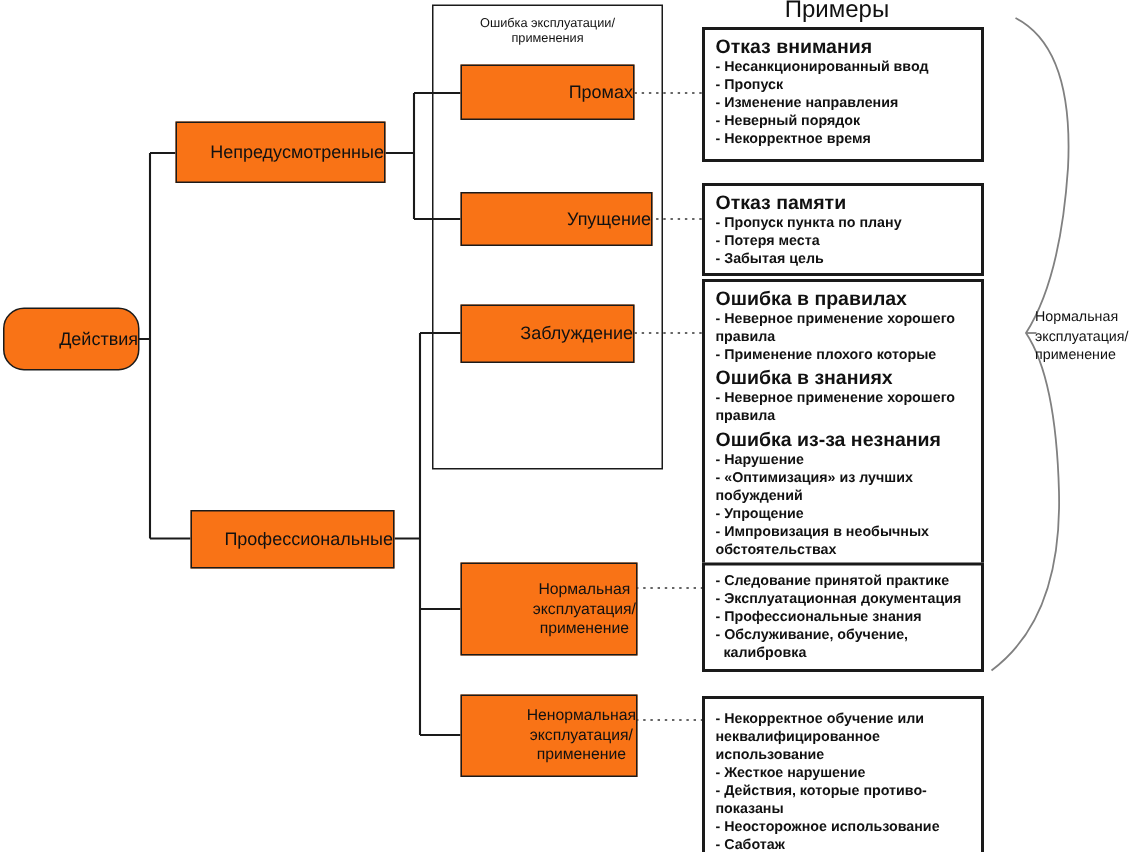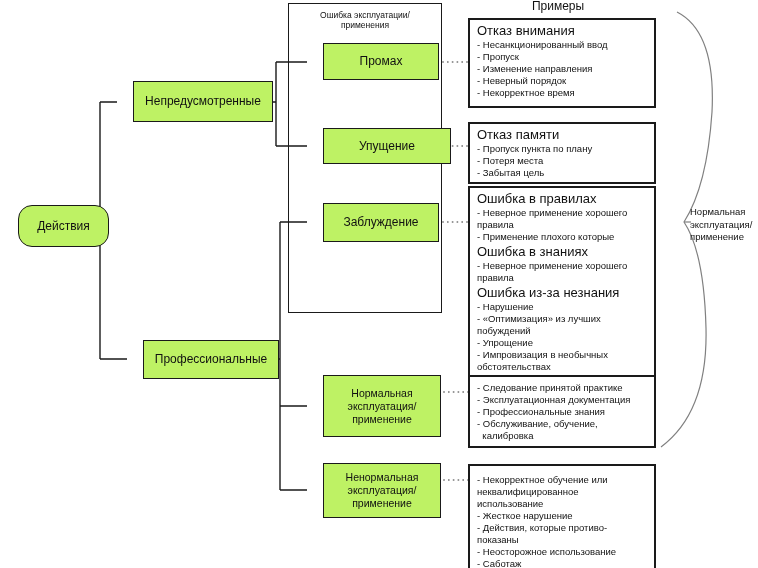--- a/index.html
+++ b/index.html
@@ -15,29 +15,28 @@
     overflow: hidden;
   }
   svg.wires {
     position: absolute;
     left: 0; top: 0;
     width: 758px; height: 568px;
   }
   .node {
     position: absolute;
     border: 1.6px solid #1a1a1a;
-    background: #bef264;
+    background: #f97316;
     display: flex;
     align-items: center;
-    justify-content: center;
+    justify-content: flex-end;
     text-align: center;
     font-size: 12px;
     line-height: 13px;
     box-sizing: border-box;
-    margin-left: 16px;
   }
   .node .multiline { display: block; }
   .group-box {
     position: absolute;
     border: 1.8px solid #1a1a1a;
     background: transparent;
     box-sizing: border-box;
   }
   .group-label {
     position: absolute;
@@ -46,32 +45,33 @@
     text-align: center;
     font-size: 8.5px;
     line-height: 10px;
     color: #111;
   }
   .examples-title {
     position: absolute;
     left: 498px; top: 0px;
     width: 120px;
     text-align: center;
-    font-size: 12px;
+    font-size: 16px;
     line-height: 13px;
     color: #111;
   }
   .ex-box {
     position: absolute;
     left: 468px;
     width: 188px;
     border: 2px solid #1a1a1a;
     background: #ffffff;
     box-sizing: border-box;
     padding: 2px 5px 3px 7px;
+    font-weight: bold;
   }
   .ex-header {
     font-size: 13px;
     line-height: 16px;
     margin: 1px 0 0 0;
     color: #111;
   }
   .ex-item {
     font-size: 9.5px;
     line-height: 12px;

